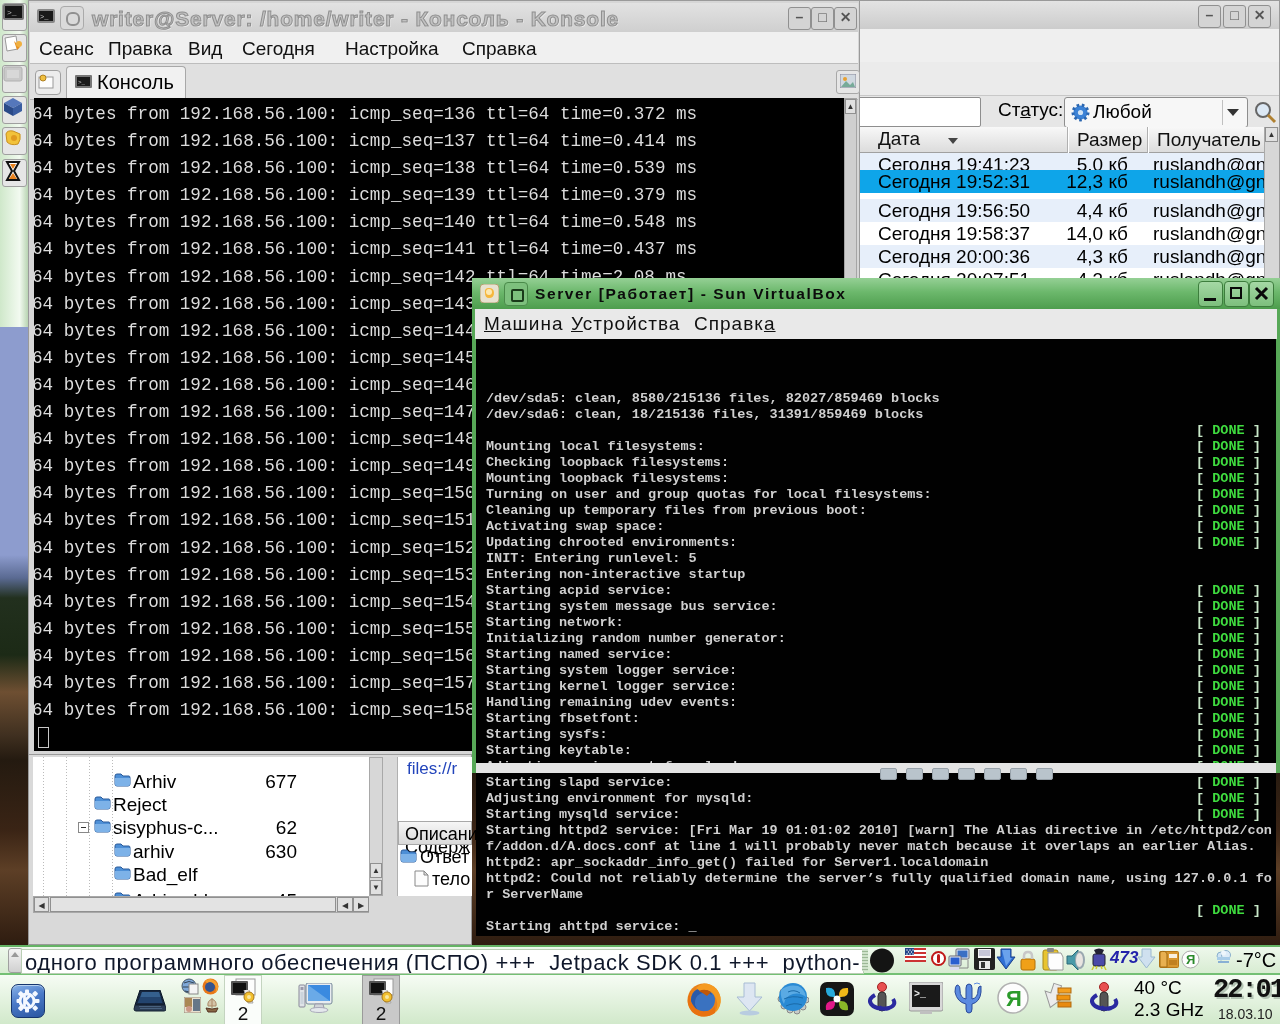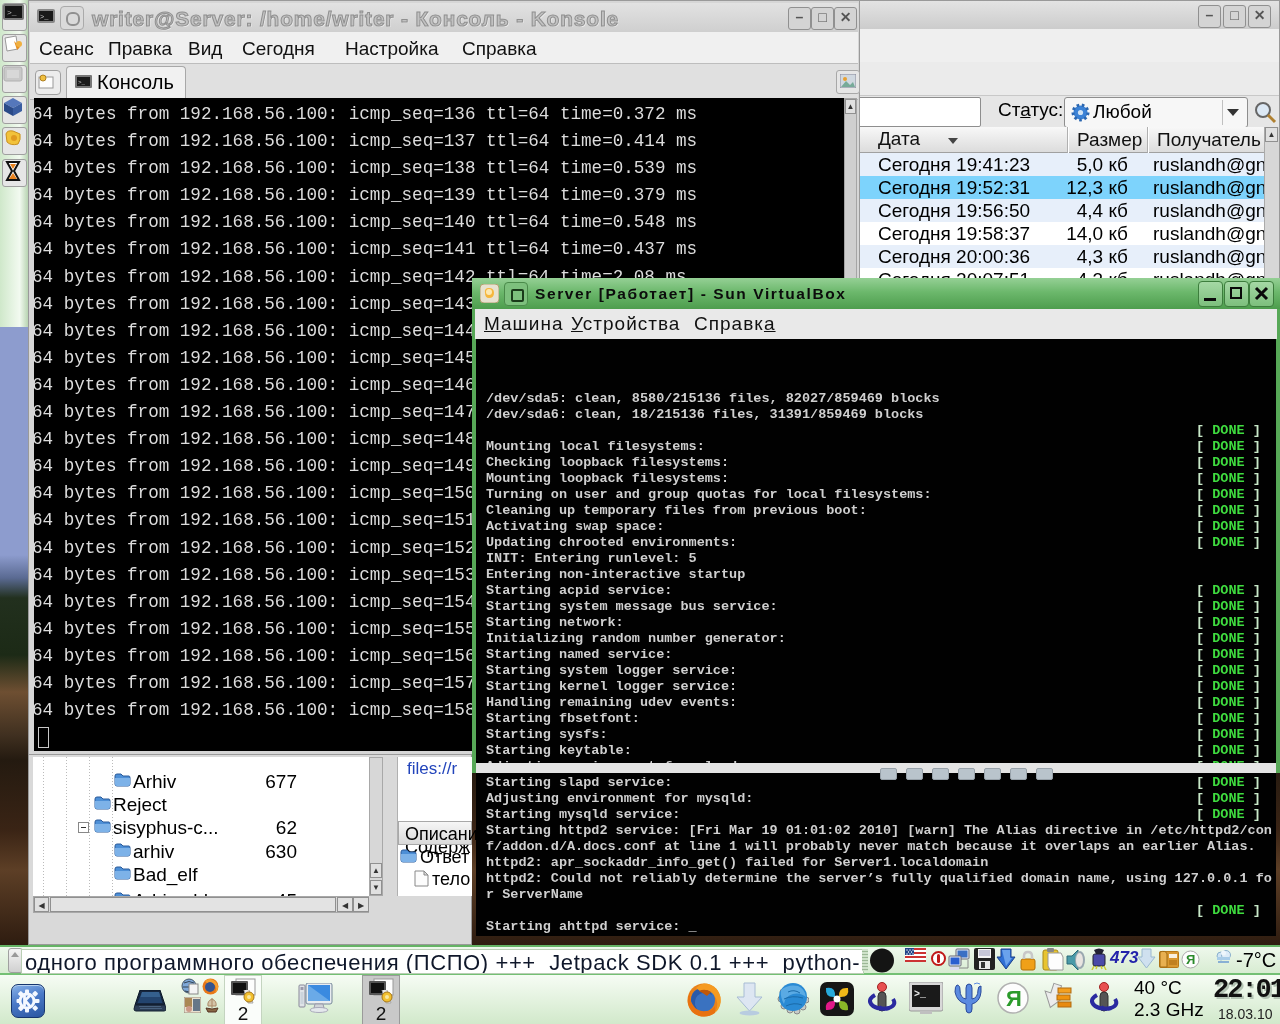--- a/index.html
+++ b/index.html
@@ -165,21 +165,21 @@
           <span style="position:absolute;left:8px;top:2px;">Размер</span>
         </div>
         <div class="mhdr" style="left:624px;width:122px;">
           <span style="position:absolute;left:8px;top:2px;">Получатель</span>
         </div>
         <div class="mrow" style="top:26px;background:#e7effa">
           <span class="c1">Сегодня 19:41:23</span>
           <span class="c2">5,0 кб</span>
           <span class="c3">ruslandh@gn</span>
         </div>
-        <div class="mrow" style="top:49px;background:#7dd3fc">
+        <div class="mrow" style="top:43px;background:#0ea5e9">
           <span class="c1">Сегодня 19:52:31</span>
           <span class="c2">12,3 кб</span>
           <span class="c3">ruslandh@gn</span>
         </div>
         <div class="mrow" style="top:72px;background:#e7effa">
           <span class="c1">Сегодня 19:56:50</span>
           <span class="c2">4,4 кб</span>
           <span class="c3">ruslandh@gn</span>
         </div>
         <div class="mrow" style="top:95px;background:#ffffff">

